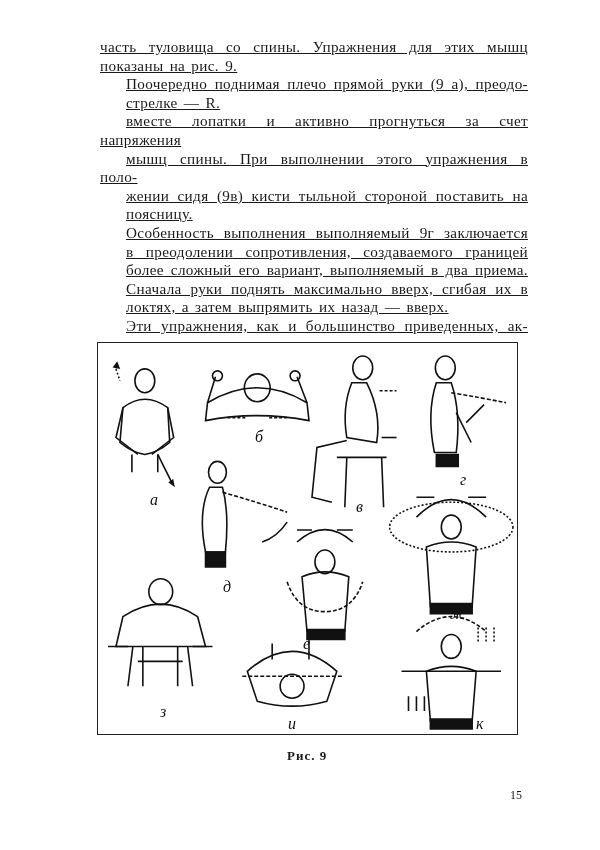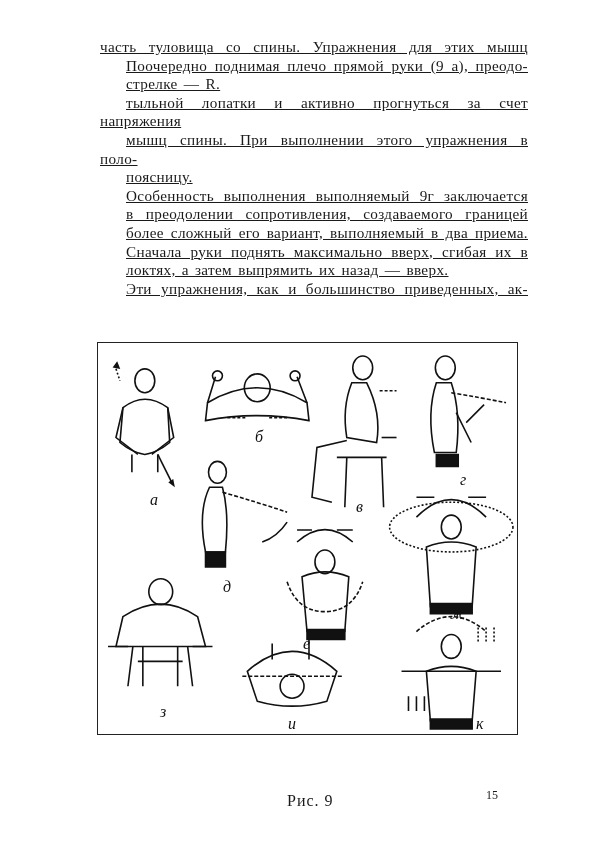--- a/index.html
+++ b/index.html
@@ -9,37 +9,39 @@
   .para { margin: 0; font-size: 15.2px; line-height: 18.6px; text-align: justify;
           letter-spacing: 0.35px; word-spacing: 2px; }
   .para.indent { text-indent: 26px; }
   .para .line { display: block; text-align: justify; text-align-last: justify; }
   .para .line.last { text-align-last: left; }
   .figure { position: absolute; left: 97px; top: 342px; width: 421px; height: 393px;
             border: 1.5px solid #222; box-sizing: border-box; background: #fff; }
   .figure svg { position: absolute; left: 0; top: 0; width: 100%; height: 100%; }
   .fig-label { position: absolute; font-family: "Liberation Serif", serif; font-style: italic;
                font-size: 16px; color: #111; }
-  .caption { position: absolute; left: 287px; top: 792px; font-size: 16px; letter-spacing: 1px; }
-  .page-number { position: absolute; left: 486px; top: 788px; font-size: 12px; }
+  .caption { position: absolute; left: 287px; top: 748px; font-size: 13px; letter-spacing: 1px; font-weight: bold; }
+  .page-number { position: absolute; left: 510px; top: 788px; font-size: 12px; }
 </style>
 </head>
 <body>
 
 <div class="text-block">
   <p class="para">
     <span class="line">часть туловища со спины. Упражнения для этих мышц</span>
+    <span class="line last">показаны на рис. 9.</span>
   </p>
   <p class="para indent">
     <span class="line">Поочередно поднимая плечо прямой руки (9 а), преодо-</span>
     <span class="line last">стрелке — R.</span>
   </p>
   <p class="para indent">
-    <span class="line">тыльной лопатки и активно прогнуться за счет напряжения</span>
+    <span class="line">вместе лопатки и активно прогнуться за счет напряжения</span>
     <span class="line">мышц спины. При выполнении этого упражнения в поло-</span>
+    <span class="line">жении сидя (9в) кисти тыльной стороной поставить на</span>
     <span class="line last">поясницу.</span>
   </p>
   <p class="para indent">
     <span class="line">Особенность выполнения выполняемый 9г заключается</span>
     <span class="line">в преодолении сопротивления, создаваемого границей</span>
     <span class="line">более сложный его вариант, выполняемый в два приема.</span>
     <span class="line">Сначала руки поднять максимально вверх, сгибая их в</span>
     <span class="line last">локтях, а затем выпрямить их назад — вверх.</span>
   </p>
   <p class="para indent">

